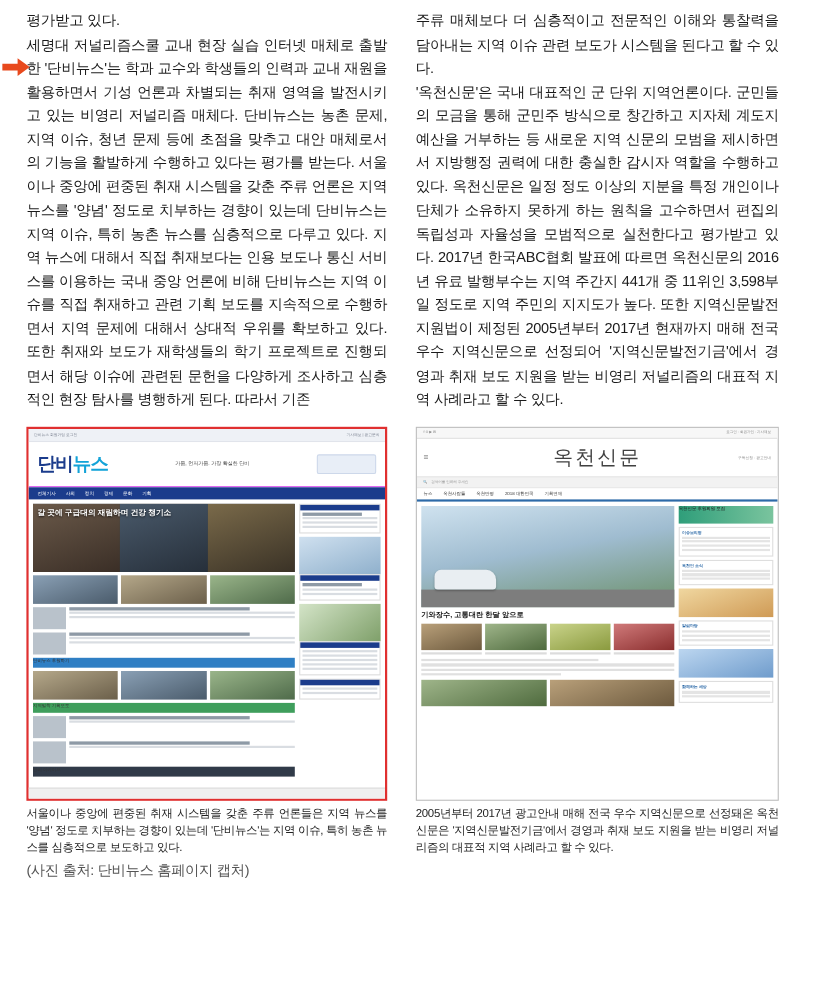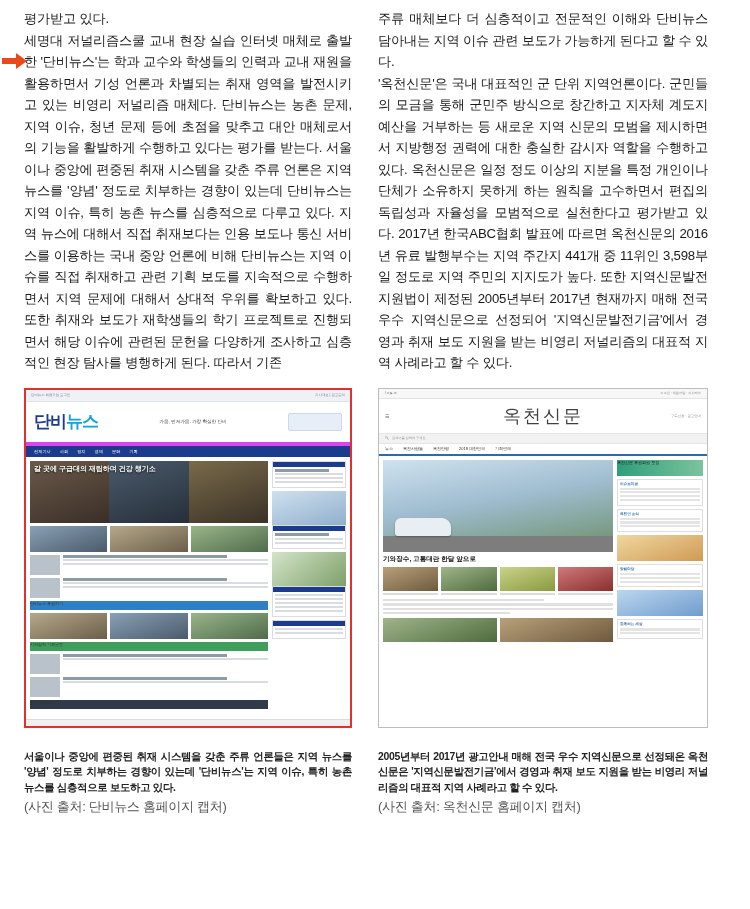--- a/index.html
+++ b/index.html
@@ -67,43 +67,42 @@
     position: relative;
   }
   .shot.plain {
     border: 1px solid #bdbdbd;
     background: #ffffff;
   }
   .caption {
     font-size: 10.4px;
     line-height: 15.6px;
     color: #222;
-    margin-top: 21px;
+    margin-top: 5px;
     text-align: justify;
     letter-spacing: -0.3px;
     word-break: break-all;
-    font-weight: bold;
   }
   .credit {
     font-size: 13px;
     color: #555;
     margin-top: 3px;
     letter-spacing: -0.3px;
   }
 
   
   .s1 { background:#ffffff; font-size:4px; color:#333; }
   .s1-topbar {
     height: 11px; background:#eef1f6; border-bottom:1px solid #dfe3ea;
     display:flex; align-items:center; justify-content:space-between; padding:0 5px;
     font-size:3.4px; color:#7a8090;
   }
   .s1-head {
     height: 40px; background:#fff; display:flex; align-items:center;
-    justify-content:space-between; padding:0 8px; border-bottom:4px solid #d946ef;
+    justify-content:space-between; padding:0 8px; border-bottom:1px solid #d946ef;
   }
   .s1-logo { font-size:17px; font-weight:bold; color:#1b3c8c; letter-spacing:-1px; }
   .s1-logo .hl { color:#13a3d8; }
   .s1-slogan { font-size:4.6px; color:#444; text-align:center; line-height:8px; }
   .s1-badge { width:52px; height:16px; background:#e8eef7; border:1px solid #cdd8ea; border-radius:2px; }
   .s1-nav {
     height: 11px; background:#1b3c8c; display:flex; align-items:center; gap:9px;
     padding:0 8px; color:#fff; font-size:4.2px;
   }
   .s1-body { padding:4px; display:flex; gap:4px; }
@@ -322,21 +321,21 @@
           <div class="s1-foot"></div>
         </div>
 
         <div class="caption">서울이나 중앙에 편중된 취재 시스템을 갖춘 주류 언론들은 지역 뉴스를 '양념' 정도로 치부하는 경향이 있는데 '단비뉴스'는 지역 이슈, 특히 농촌 뉴스를 심층적으로 보도하고 있다.</div>
         <div class="credit">(사진 출처: 단비뉴스 홈페이지 캡처)</div>
       </div>
     </div>
 
     <div class="col right">
 
-      <p class="body">주류 매체보다 더 심층적이고 전문적인 이해와 단비뉴스 담아내는 지역 이슈 관련 보도가 가능하게 된다고 할 수 있다.</p>
+      <p class="body">주류 매체보다 더 심층적이고 전문적인 이해와 통찰력을 담아내는 지역 이슈 관련 보도가 시스템을 된다고 할 수 있다.</p>
       <p class="body">'옥천신문'은 국내 대표적인 군 단위 지역언론이다. 군민들의 모금을 통해 군민주 방식으로 창간하고 지자체 계도지 예산을 거부하는 등 새로운 지역 신문의 모범을 제시하면서 지방행정 권력에 대한 충실한 감시자 역할을 수행하고 있다. 옥천신문은 일정 정도 이상의 지분을 특정 개인이나 단체가 소유하지 못하게 하는 원칙을 고수하면서 편집의 독립성과 자율성을 모범적으로 실천한다고 평가받고 있다. 2017년 한국ABC협회 발표에 따르면 옥천신문의 2016년 유료 발행부수는 지역 주간지 441개 중 11위인 3,598부일 정도로 지역 주민의 지지도가 높다. 또한 지역신문발전지원법이 제정된 2005년부터 2017년 현재까지 매해 전국 우수 지역신문으로 선정되어 '지역신문발전기금'에서 경영과 취재 보도 지원을 받는 비영리 저널리즘의 대표적 지역 사례라고 할 수 있다.</p>
 
       <div class="figure">
         <div class="shot plain s2">
 
           <div class="s2-top">
             <span>f ⊙ ▶ ✉</span>
             <span>로그인 · 회원가입 · 기사제보</span>
           </div>
 
@@ -430,18 +429,17 @@
               <div class="s2-side-box">
                 <div class="h">함께하는 세상</div>
                 <div class="l"></div>
                 <div class="l"></div>
               </div>
             </div>
           </div>
         </div>
 
         <div class="caption">2005년부터 2017년 광고안내 매해 전국 우수 지역신문으로 선정돼온 옥천신문은 '지역신문발전기금'에서 경영과 취재 보도 지원을 받는 비영리 저널리즘의 대표적 지역 사례라고 할 수 있다.</div>
-        <div class="credit">(사진 출처: 옥천신문 홈페이지 캡처)</div>
       </div>
     </div>
 
   </div>
 </div>
 
 </body></html>

